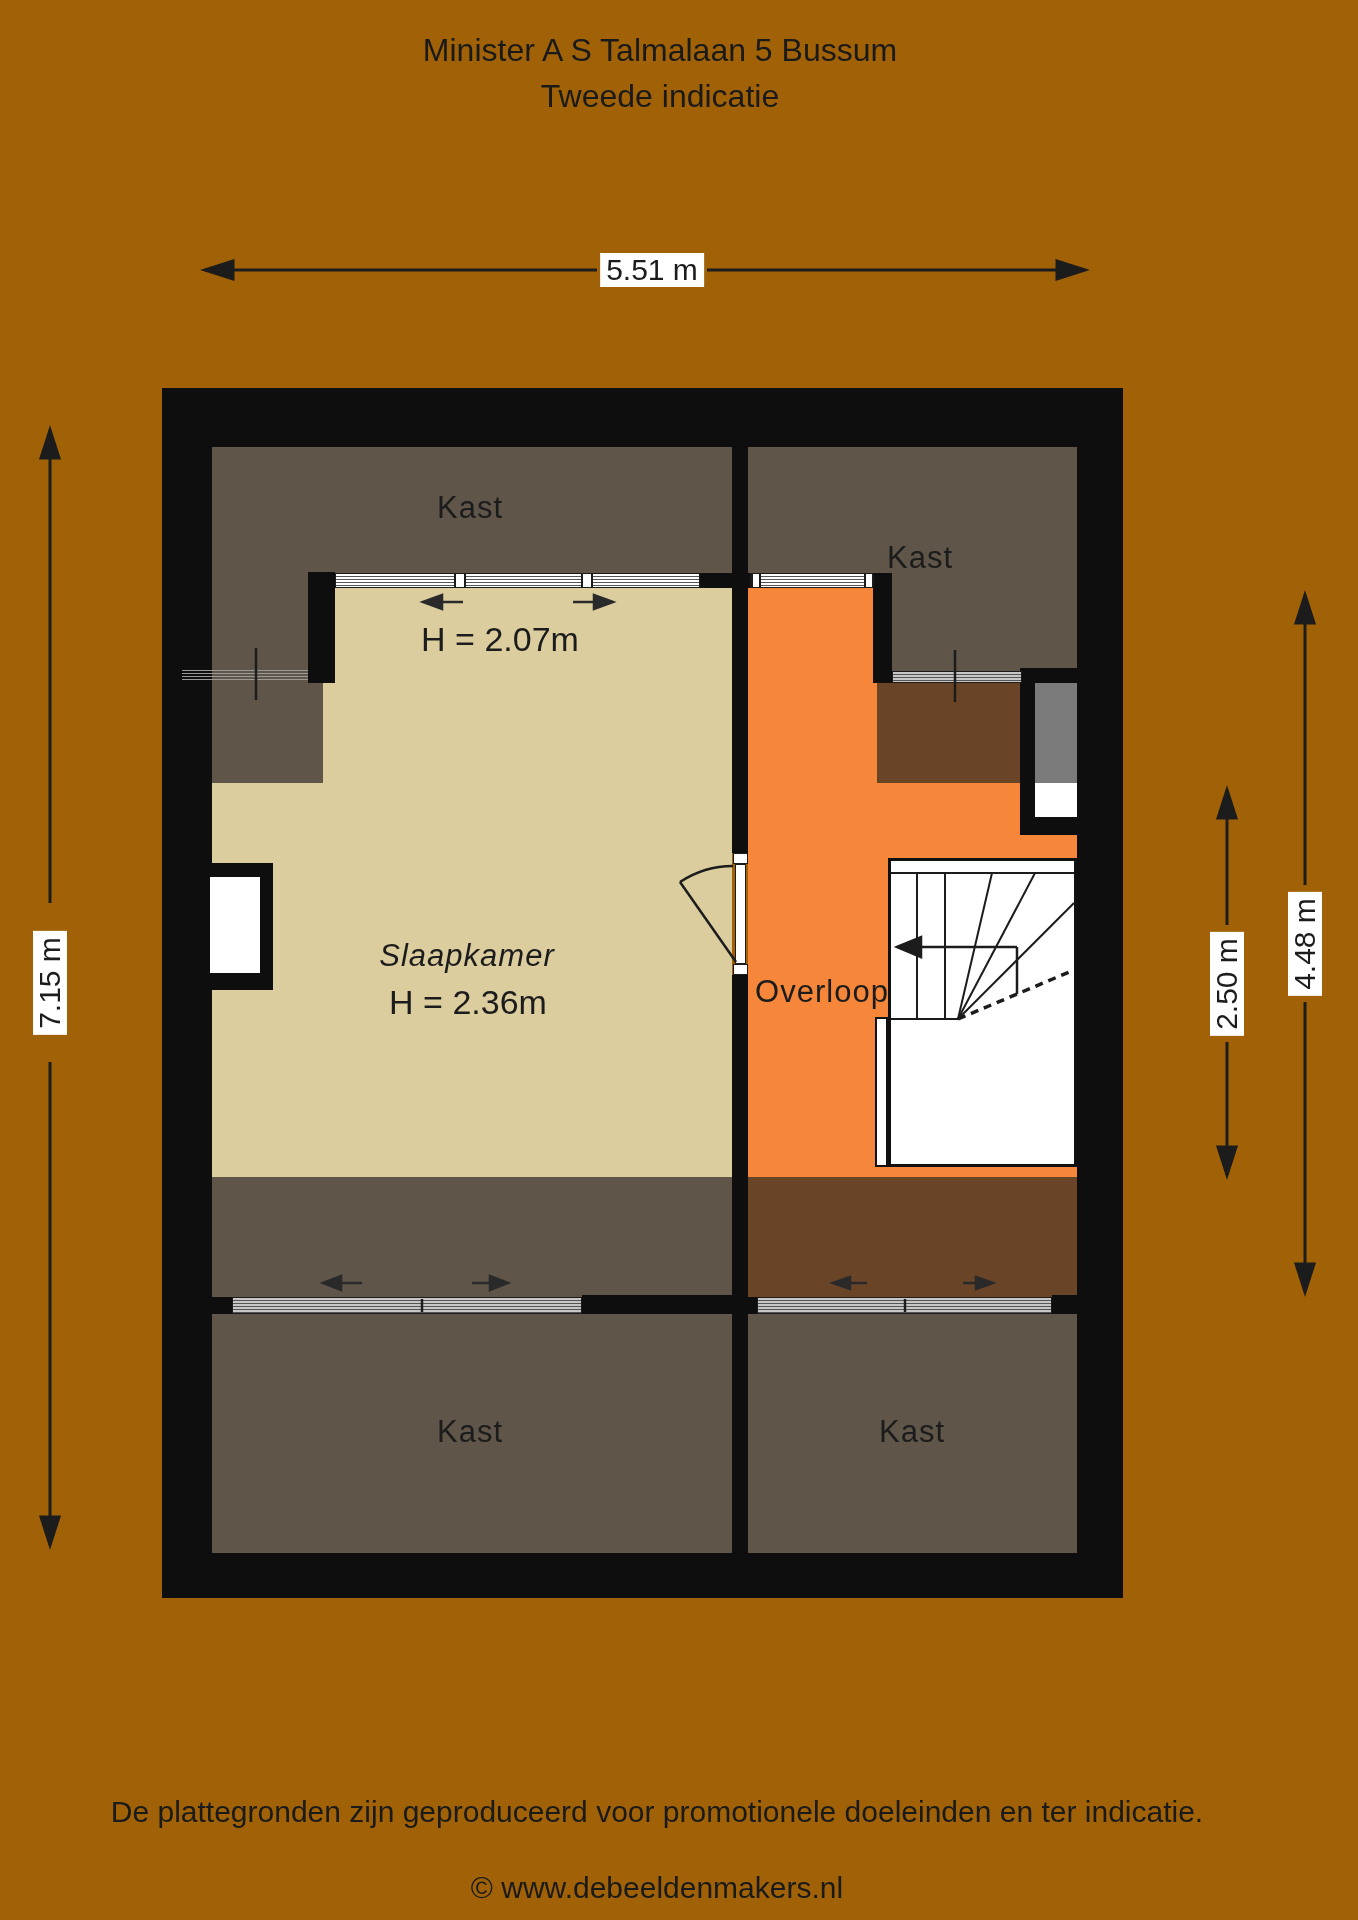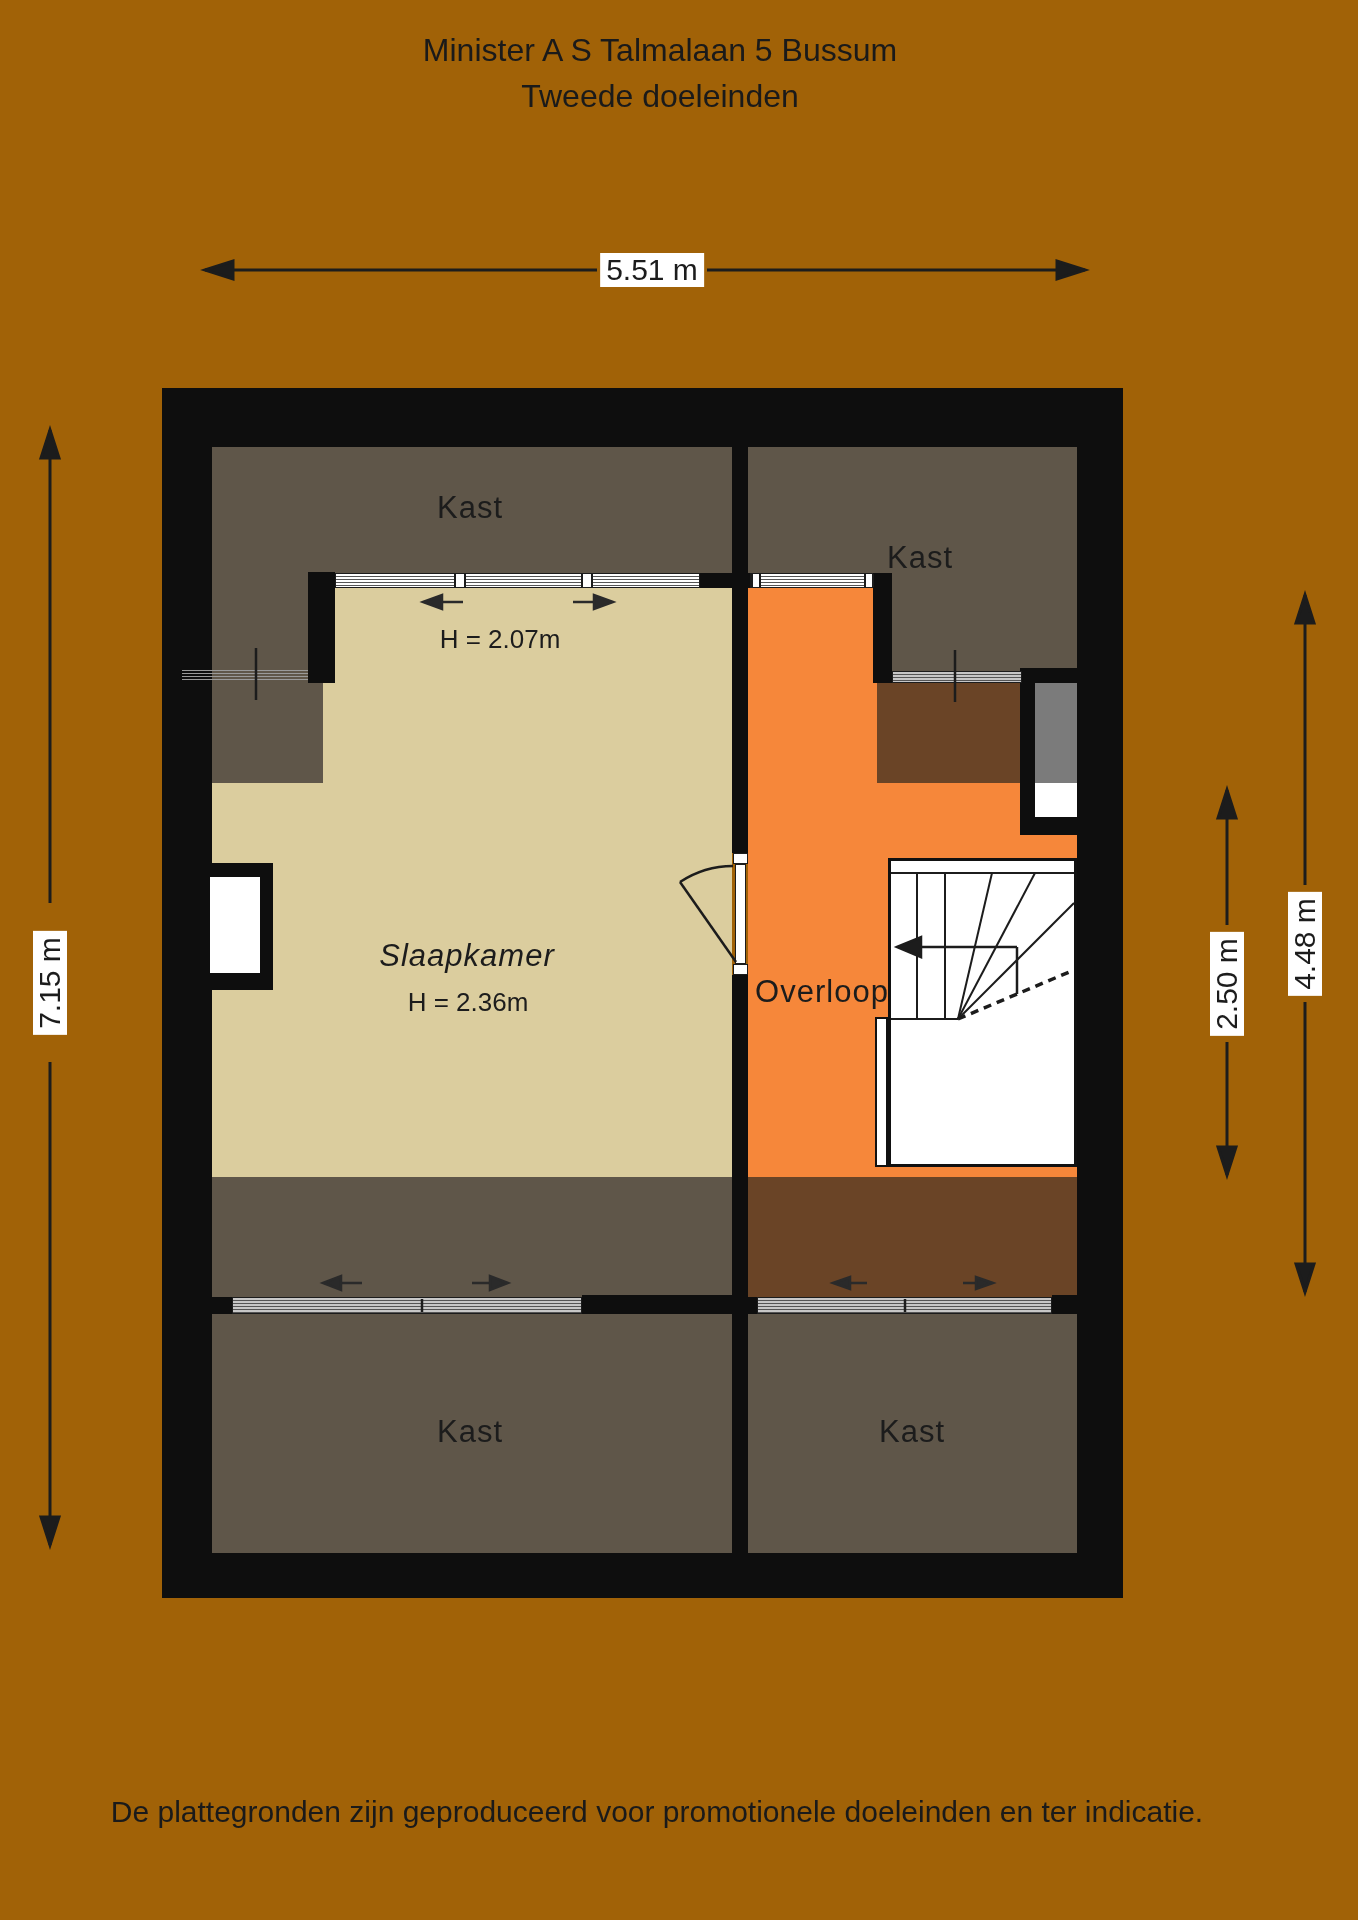--- a/index.html
+++ b/index.html
@@ -1,41 +1,41 @@
 <!DOCTYPE html>
 <html><head>
 <meta charset="utf-8">
 <style>
   html,body{margin:0;padding:0;background:#ffffff;}
   body{font-family:"Liberation Sans", sans-serif;color:#1a1a1a;}
   #canvas{position:relative;width:1358px;height:1920px;background:#a16207;overflow:hidden;}
   .abs{position:absolute;}
   .lbl{position:absolute;transform:translate(-50%,-50%);white-space:nowrap;color:#1c1c1c;}
   .room-lbl{font-size:31px;letter-spacing:1px;}
-  .h-lbl{font-size:26px;}
+  .h-lbl{font-size:34px;}
   .dim-lbl{font-size:30px;background:#fff;padding:0 6px;}
   .dim-lbl.vert{transform:translate(-50%,-50%) rotate(-90deg);}
   .title-line{position:absolute;left:660px;transform:translateX(-50%);font-size:32px;white-space:nowrap;}
   .footer-line{position:absolute;left:657px;transform:translateX(-50%);font-size:30px;white-space:nowrap;text-align:right;}
   .wall{background:#0e0e0e;}
   .rail{background:#ffffff;border:1px solid #1c1c1c;box-sizing:border-box;
         background-image:repeating-linear-gradient(to bottom, transparent 0 2px, #555 2px 3px);}
   .rail.gray{background-color:#c7c7c7;}
   .rail.ghost{background-color:transparent;border:none;
         background-image:repeating-linear-gradient(to bottom, transparent 0 2px, #9a9a9a 2px 3px);}
   .rail-sep{position:absolute;top:0;bottom:0;background:#fff;border-left:2px solid #1c1c1c;border-right:2px solid #1c1c1c;box-sizing:border-box;}
   svg{position:absolute;left:0;top:0;}
 </style>
 </head>
 <body>
 
 <div id="canvas">
 
   <div class="title-line" style="top:32px;">Minister A S Talmalaan 5 Bussum</div>
-  <div class="title-line" style="top:78px;">Tweede doeleinden</div>
+  <div class="title-line" style="top:78px;">Tweede indicatie</div>
 
   <div class="abs" style="left:212px;top:447px;width:520px;height:126px;background:#5f5649;"></div>
   <div class="abs" style="left:748px;top:447px;width:329px;height:126px;background:#5f5649;"></div>
   <div class="abs" style="left:212px;top:588px;width:520px;height:589px;background:#dbcd9e;"></div>
   <div class="abs" style="left:212px;top:573px;width:111px;height:210px;background:#5f5649;"></div>
   <div class="abs" style="left:748px;top:573px;width:329px;height:604px;background:#f6873a;"></div>
   <div class="abs" style="left:892px;top:573px;width:185px;height:98px;background:#5f5649;"></div>
   <div class="abs" style="left:877px;top:682px;width:143px;height:101px;background:#6a4426;"></div>
   <div class="abs" style="left:212px;top:1177px;width:520px;height:121px;background:#5f5649;"></div>
   <div class="abs" style="left:748px;top:1177px;width:329px;height:121px;background:#6a4426;"></div>
@@ -168,14 +168,15 @@
   <div class="lbl room-lbl" style="left:822px;top:992px;">Overloop</div>
   <div class="lbl h-lbl" style="left:500px;top:639px;">H = 2.07m</div>
   <div class="lbl h-lbl" style="left:468px;top:1002px;">H = 2.36m</div>
 
   <div class="lbl dim-lbl" style="left:652px;top:270px;text-align:center;">5.51 m</div>
   <div class="lbl dim-lbl vert" style="left:50px;top:983px;">7.15 m</div>
   <div class="lbl dim-lbl vert" style="left:1227px;top:984px;">2.50 m</div>
   <div class="lbl dim-lbl vert" style="left:1305px;top:944px;">4.48 m</div>
 
   <div class="footer-line" style="top:1795px;">De plattegronden zijn geproduceerd voor promotionele doeleinden en ter indicatie.</div>
+  <div class="footer-line" style="top:1871px;">© www.debeeldenmakers.nl</div>
 
 </div>
 
 </body></html>

